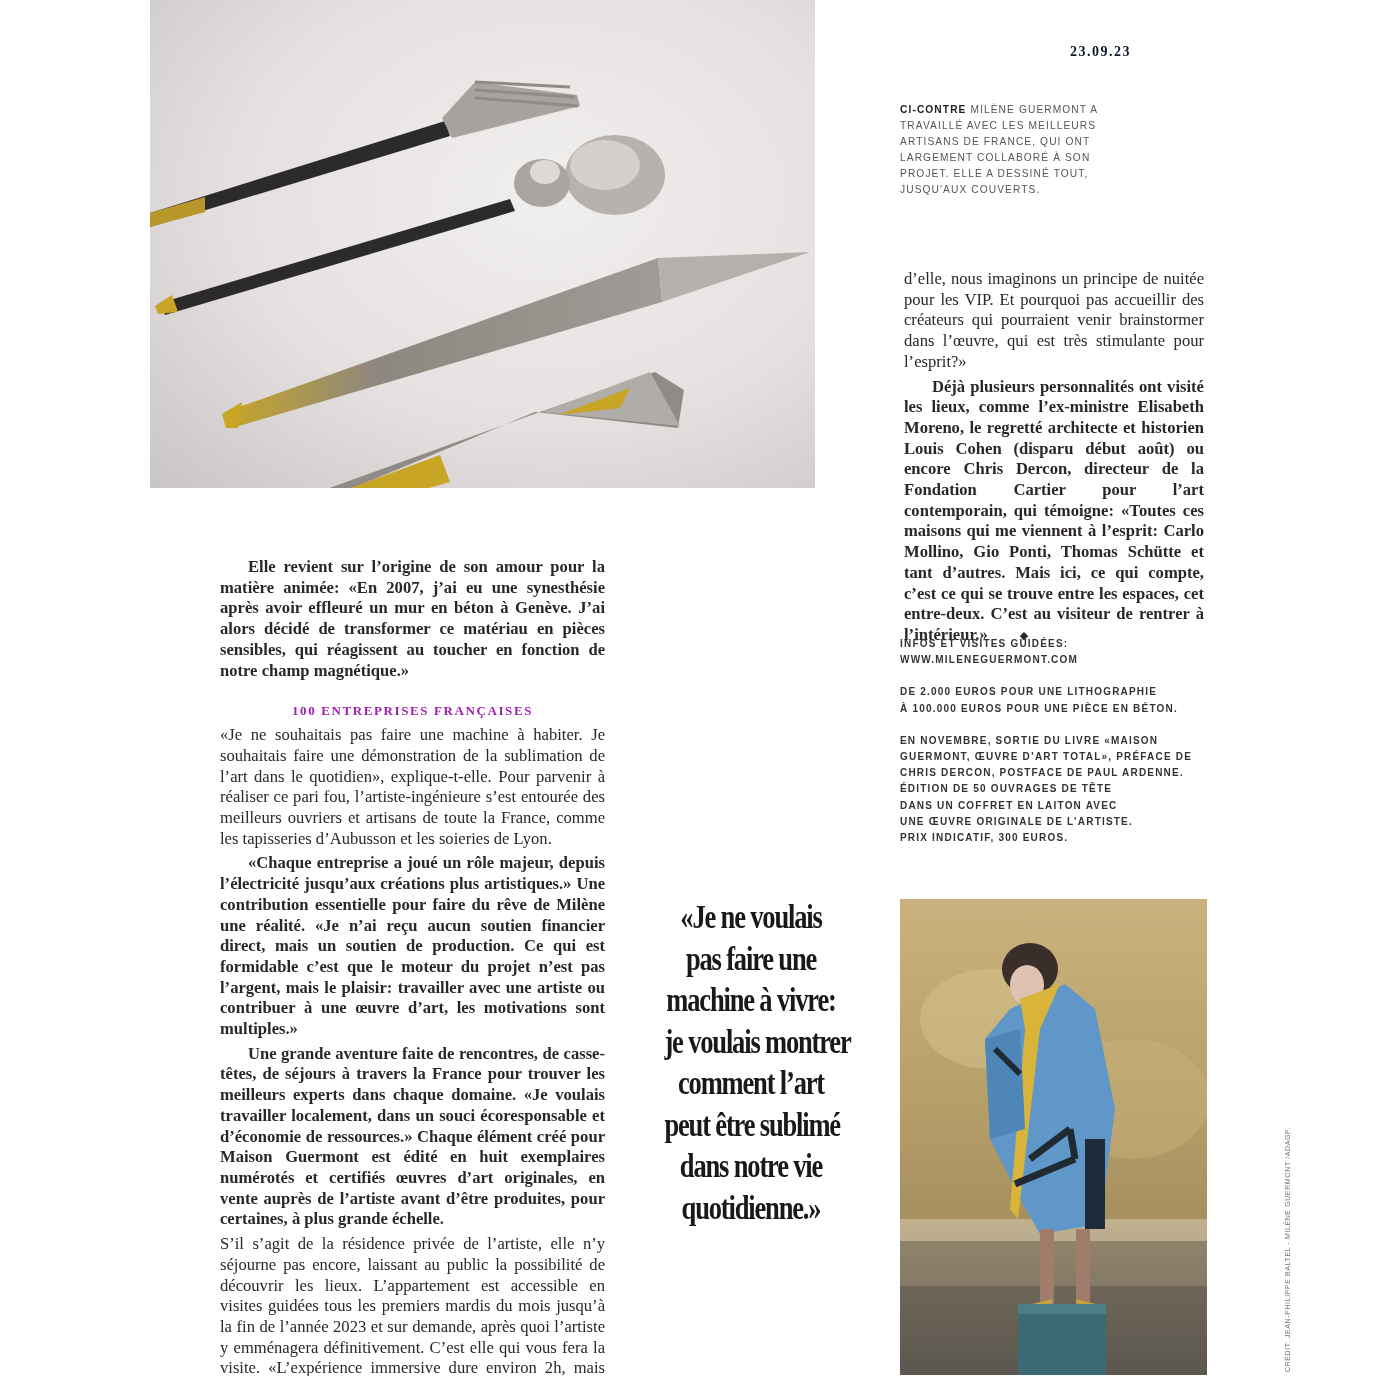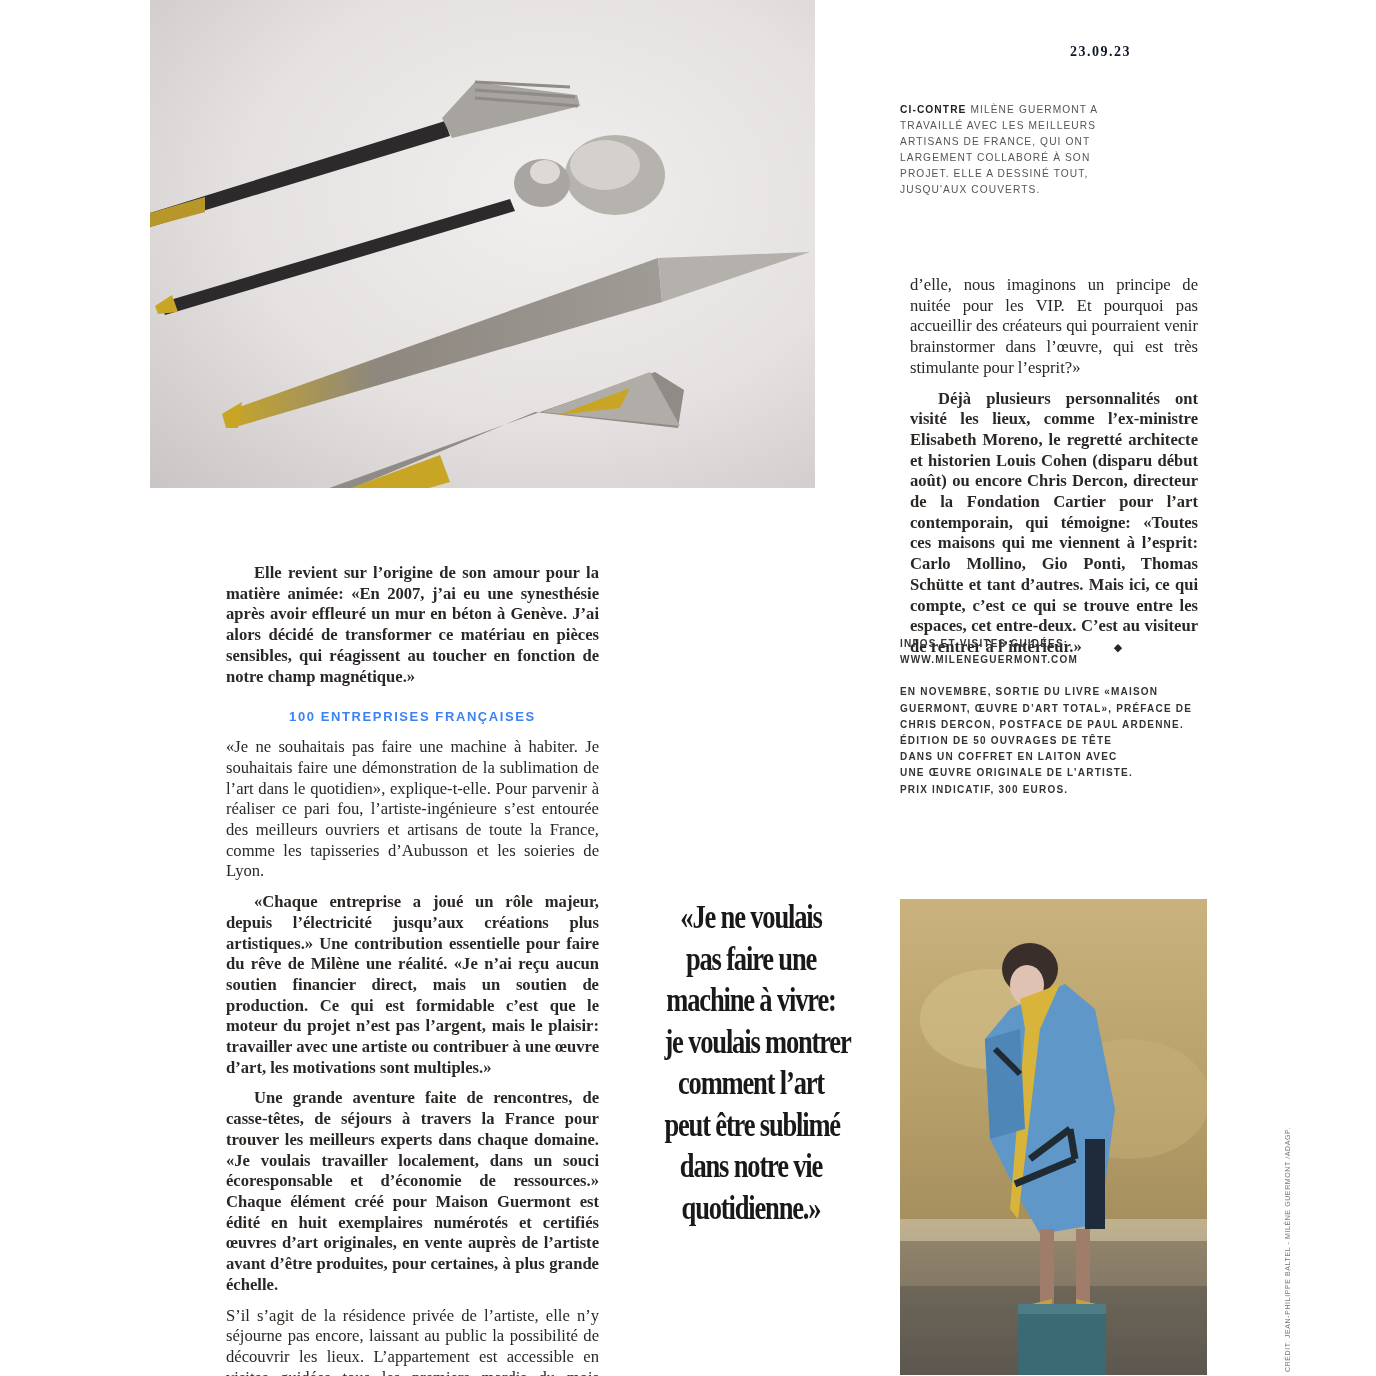--- a/index.html
+++ b/index.html
@@ -22,27 +22,27 @@
 
   
   .caption { position: absolute; left: 900px; top: 102px; width: 230px;
     font-family: "Liberation Sans", "DejaVu Sans", sans-serif; font-size: 10.2px; line-height: 16px;
     letter-spacing: 1.1px; text-transform: uppercase; color: #555; }
   .caption .lead { font-weight: bold; color: #222; text-align: right; }
 
   
   .col { position: absolute; font-family: "Liberation Serif", "DejaVu Serif", serif;
     font-size: 16.6px; line-height: 20.7px; color: #2b2725; text-align: justify; hyphens: auto; }
-  .col p { margin: 10px; }
+  .col p { margin: 4px; }
   .col p.indent { text-indent: 28px; font-weight: bold; }
   .col-left { left: 216px; top: 553px; width: 393px; }
   .col-right { left: 900px; top: 265px; width: 308px; }
 
-  .subhead { font-family: Liberation Sans, sans-serif; font-weight: bold;
-    font-size: 13px; letter-spacing: 1.6px; text-align: center; color: #3b82f6; text-transform: uppercase;
+  .subhead { font-family: Liberation Serif, serif; font-weight: bold;
+    font-size: 13px; letter-spacing: 1.6px; text-align: center; color: #a21caf; text-transform: uppercase;
     margin: 20px 0 0 0; line-height: 20px; }
 
   .diamond { display: inline-block; font-size: 11px; vertical-align: 1px; margin-left: 4px; }
 
   
   .info { position: absolute; left: 900px; top: 636px; width: 310px;
     font-family: "Liberation Sans", "DejaVu Sans", sans-serif; font-weight: bold; font-size: 10px;
     line-height: 16.2px; letter-spacing: 1.2px; color: #333; text-transform: uppercase; }
   .info p { margin: 0 0 16px 0; }
   .info .line { display: block; }
@@ -112,20 +112,24 @@
   <p>d’elle, nous imaginons un principe de nuitée pour les VIP. Et pourquoi pas accueillir des créateurs qui pourraient venir brainstormer dans l’œuvre, qui est très stimulante pour l’esprit?»</p>
   <p class="indent"><span>Déjà plusieurs personnalités ont visité les lieux, comme l’ex-ministre Elisabeth Moreno, le regretté architecte et historien Louis Cohen (disparu début août) ou encore Chris Dercon, directeur de la Fondation Cartier pour l’art contemporain, qui témoigne: «Toutes ces maisons qui me viennent à l’esprit: Carlo Mollino, Gio Ponti, Thomas Schütte et tant d’autres. Mais ici, ce qui compte, c’est ce qui se trouve entre les espaces, cet entre-deux. C’est au visiteur de rentrer à l’intérieur.»</span><span class="diamond">◆</span></p>
 </div>
 
 <div class="info">
   <p>
     <span class="line">INFOS ET VISITES GUIDÉES:</span>
     <span class="line">WWW.MILENEGUERMONT.COM</span>
   </p>
   <p>
+    <span class="line">DE 2.000 EUROS POUR UNE LITHOGRAPHIE</span>
+    <span class="line">À 100.000 EUROS POUR UNE PIÈCE EN BÉTON.</span>
+  </p>
+  <p>
     <span class="line">EN NOVEMBRE, SORTIE DU LIVRE «MAISON</span>
     <span class="line">GUERMONT, ŒUVRE D’ART TOTAL», PRÉFACE DE</span>
     <span class="line">CHRIS DERCON, POSTFACE DE PAUL ARDENNE.</span>
     <span class="line">ÉDITION DE 50 OUVRAGES DE TÊTE</span>
     <span class="line">DANS UN COFFRET EN LAITON AVEC</span>
     <span class="line">UNE ŒUVRE ORIGINALE DE L’ARTISTE.</span>
     <span class="line">PRIX INDICATIF, 300 EUROS.</span>
   </p>
 </div>
 

